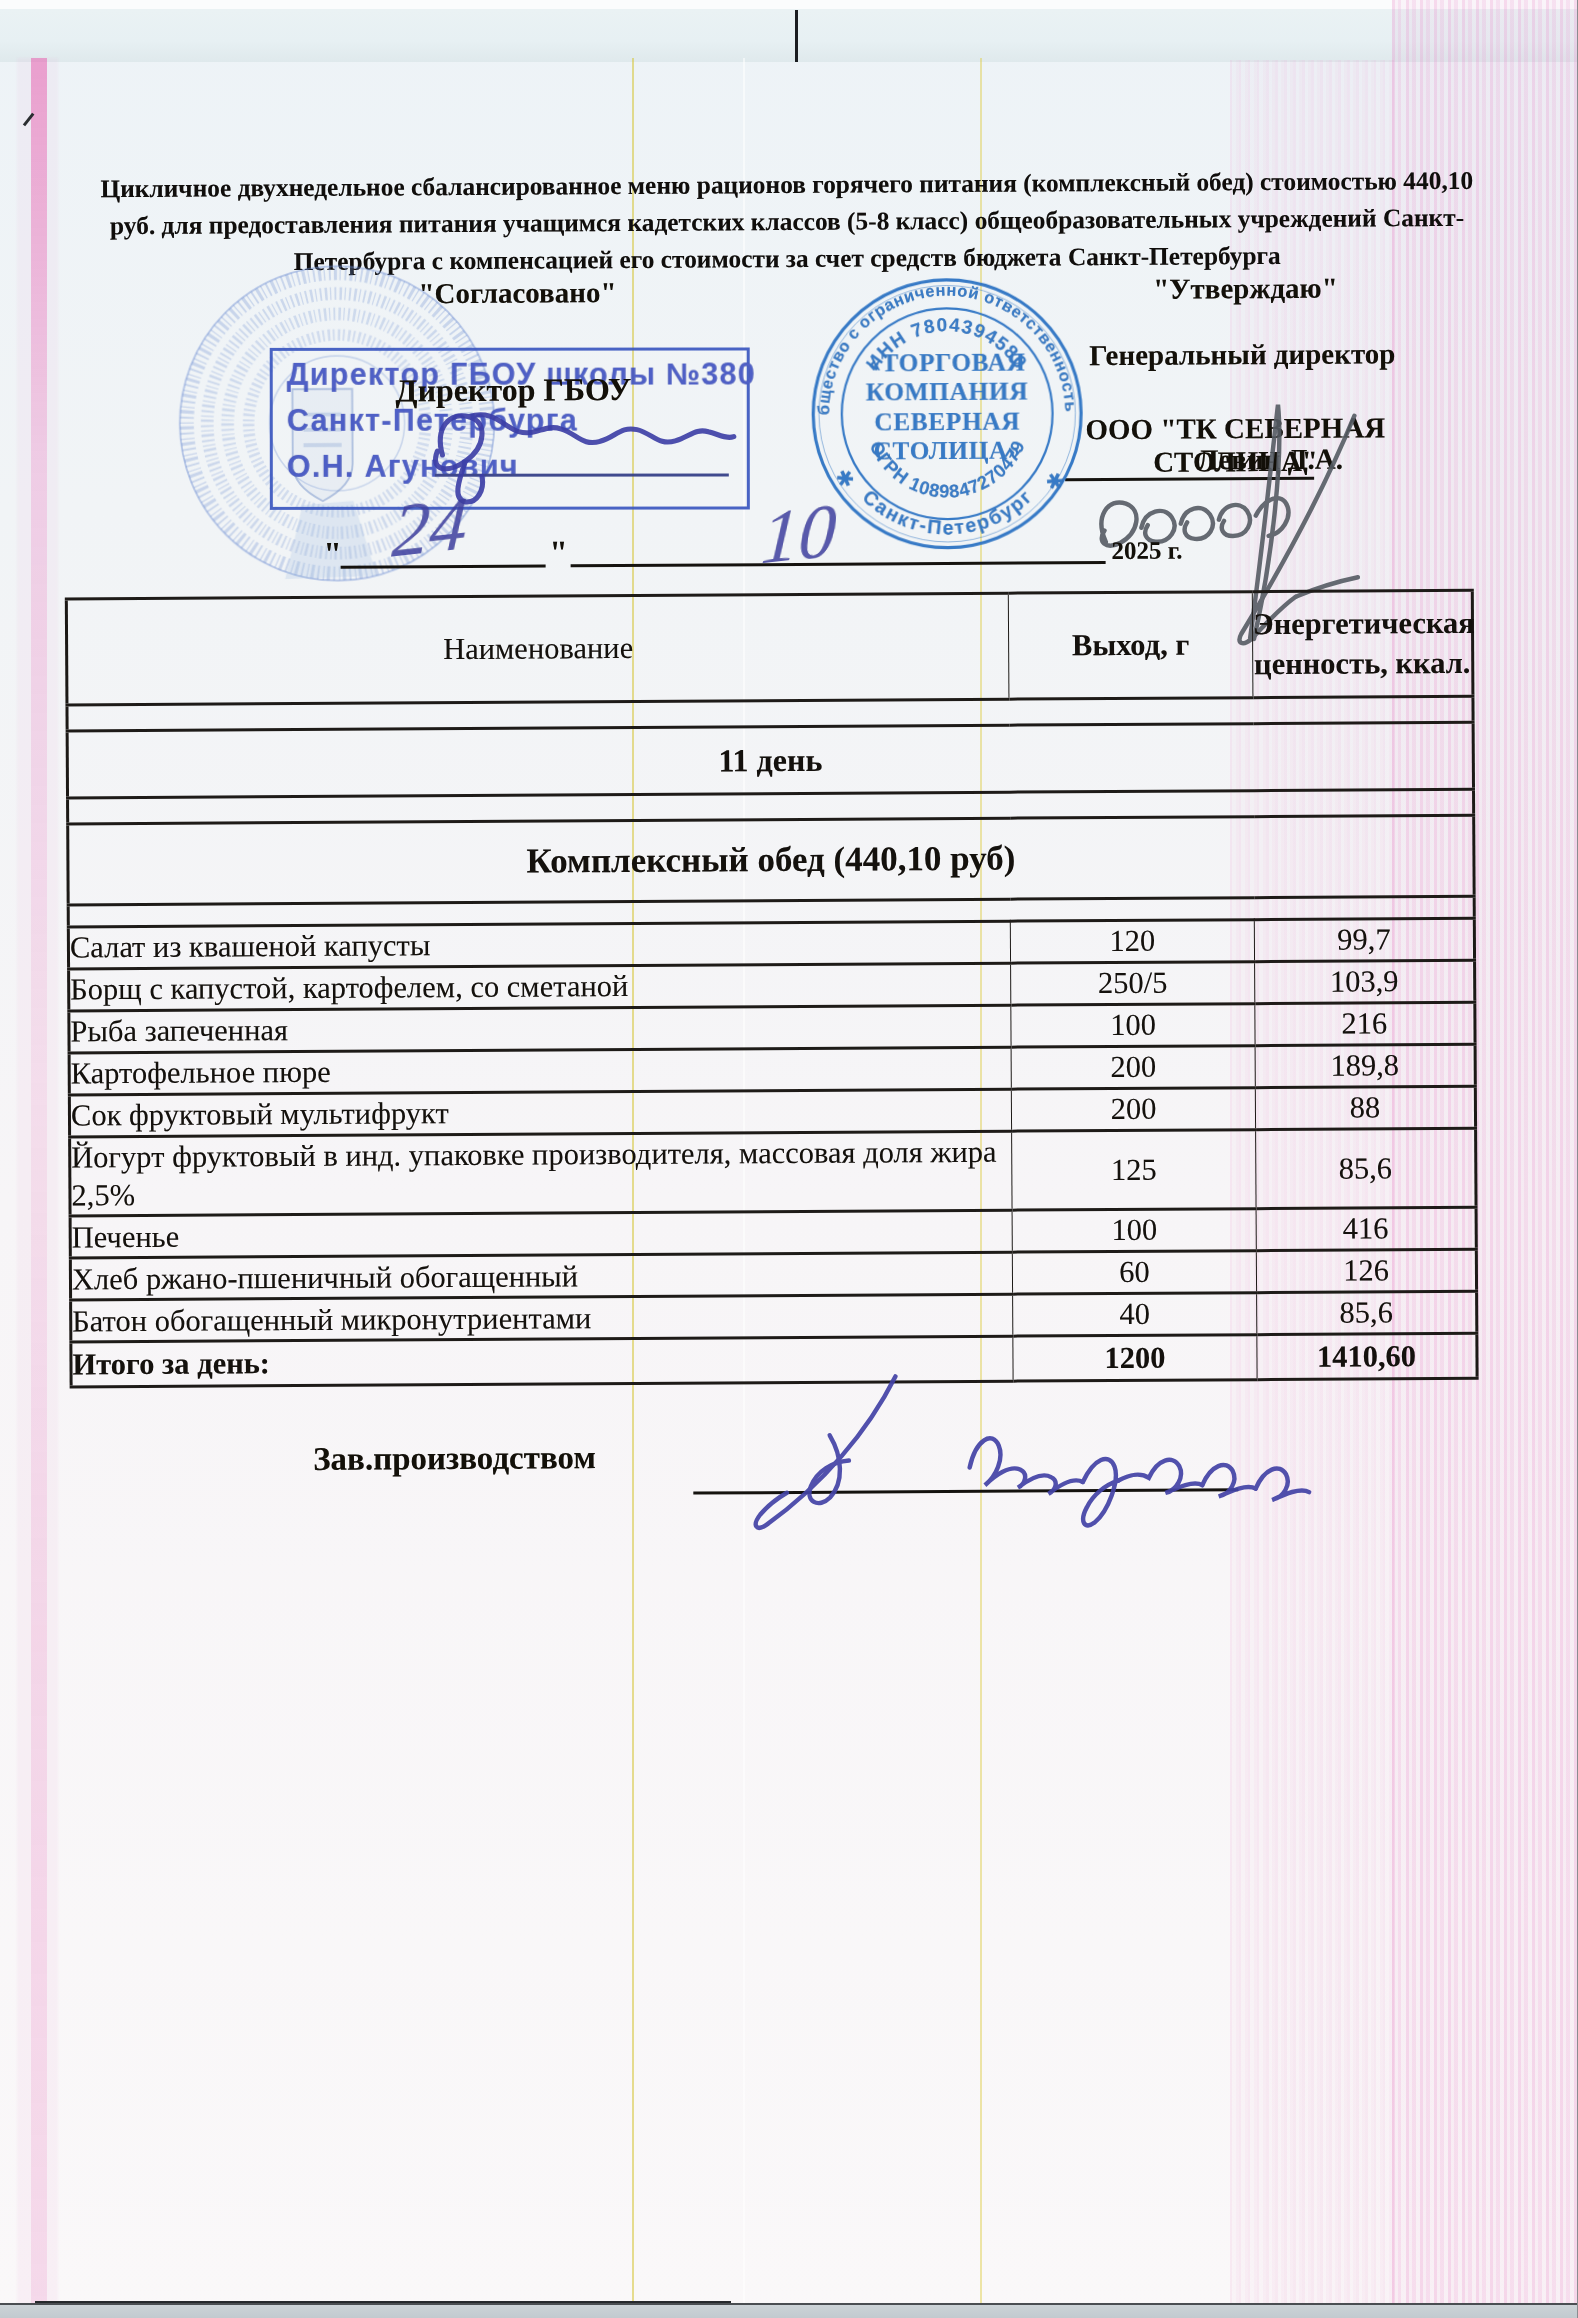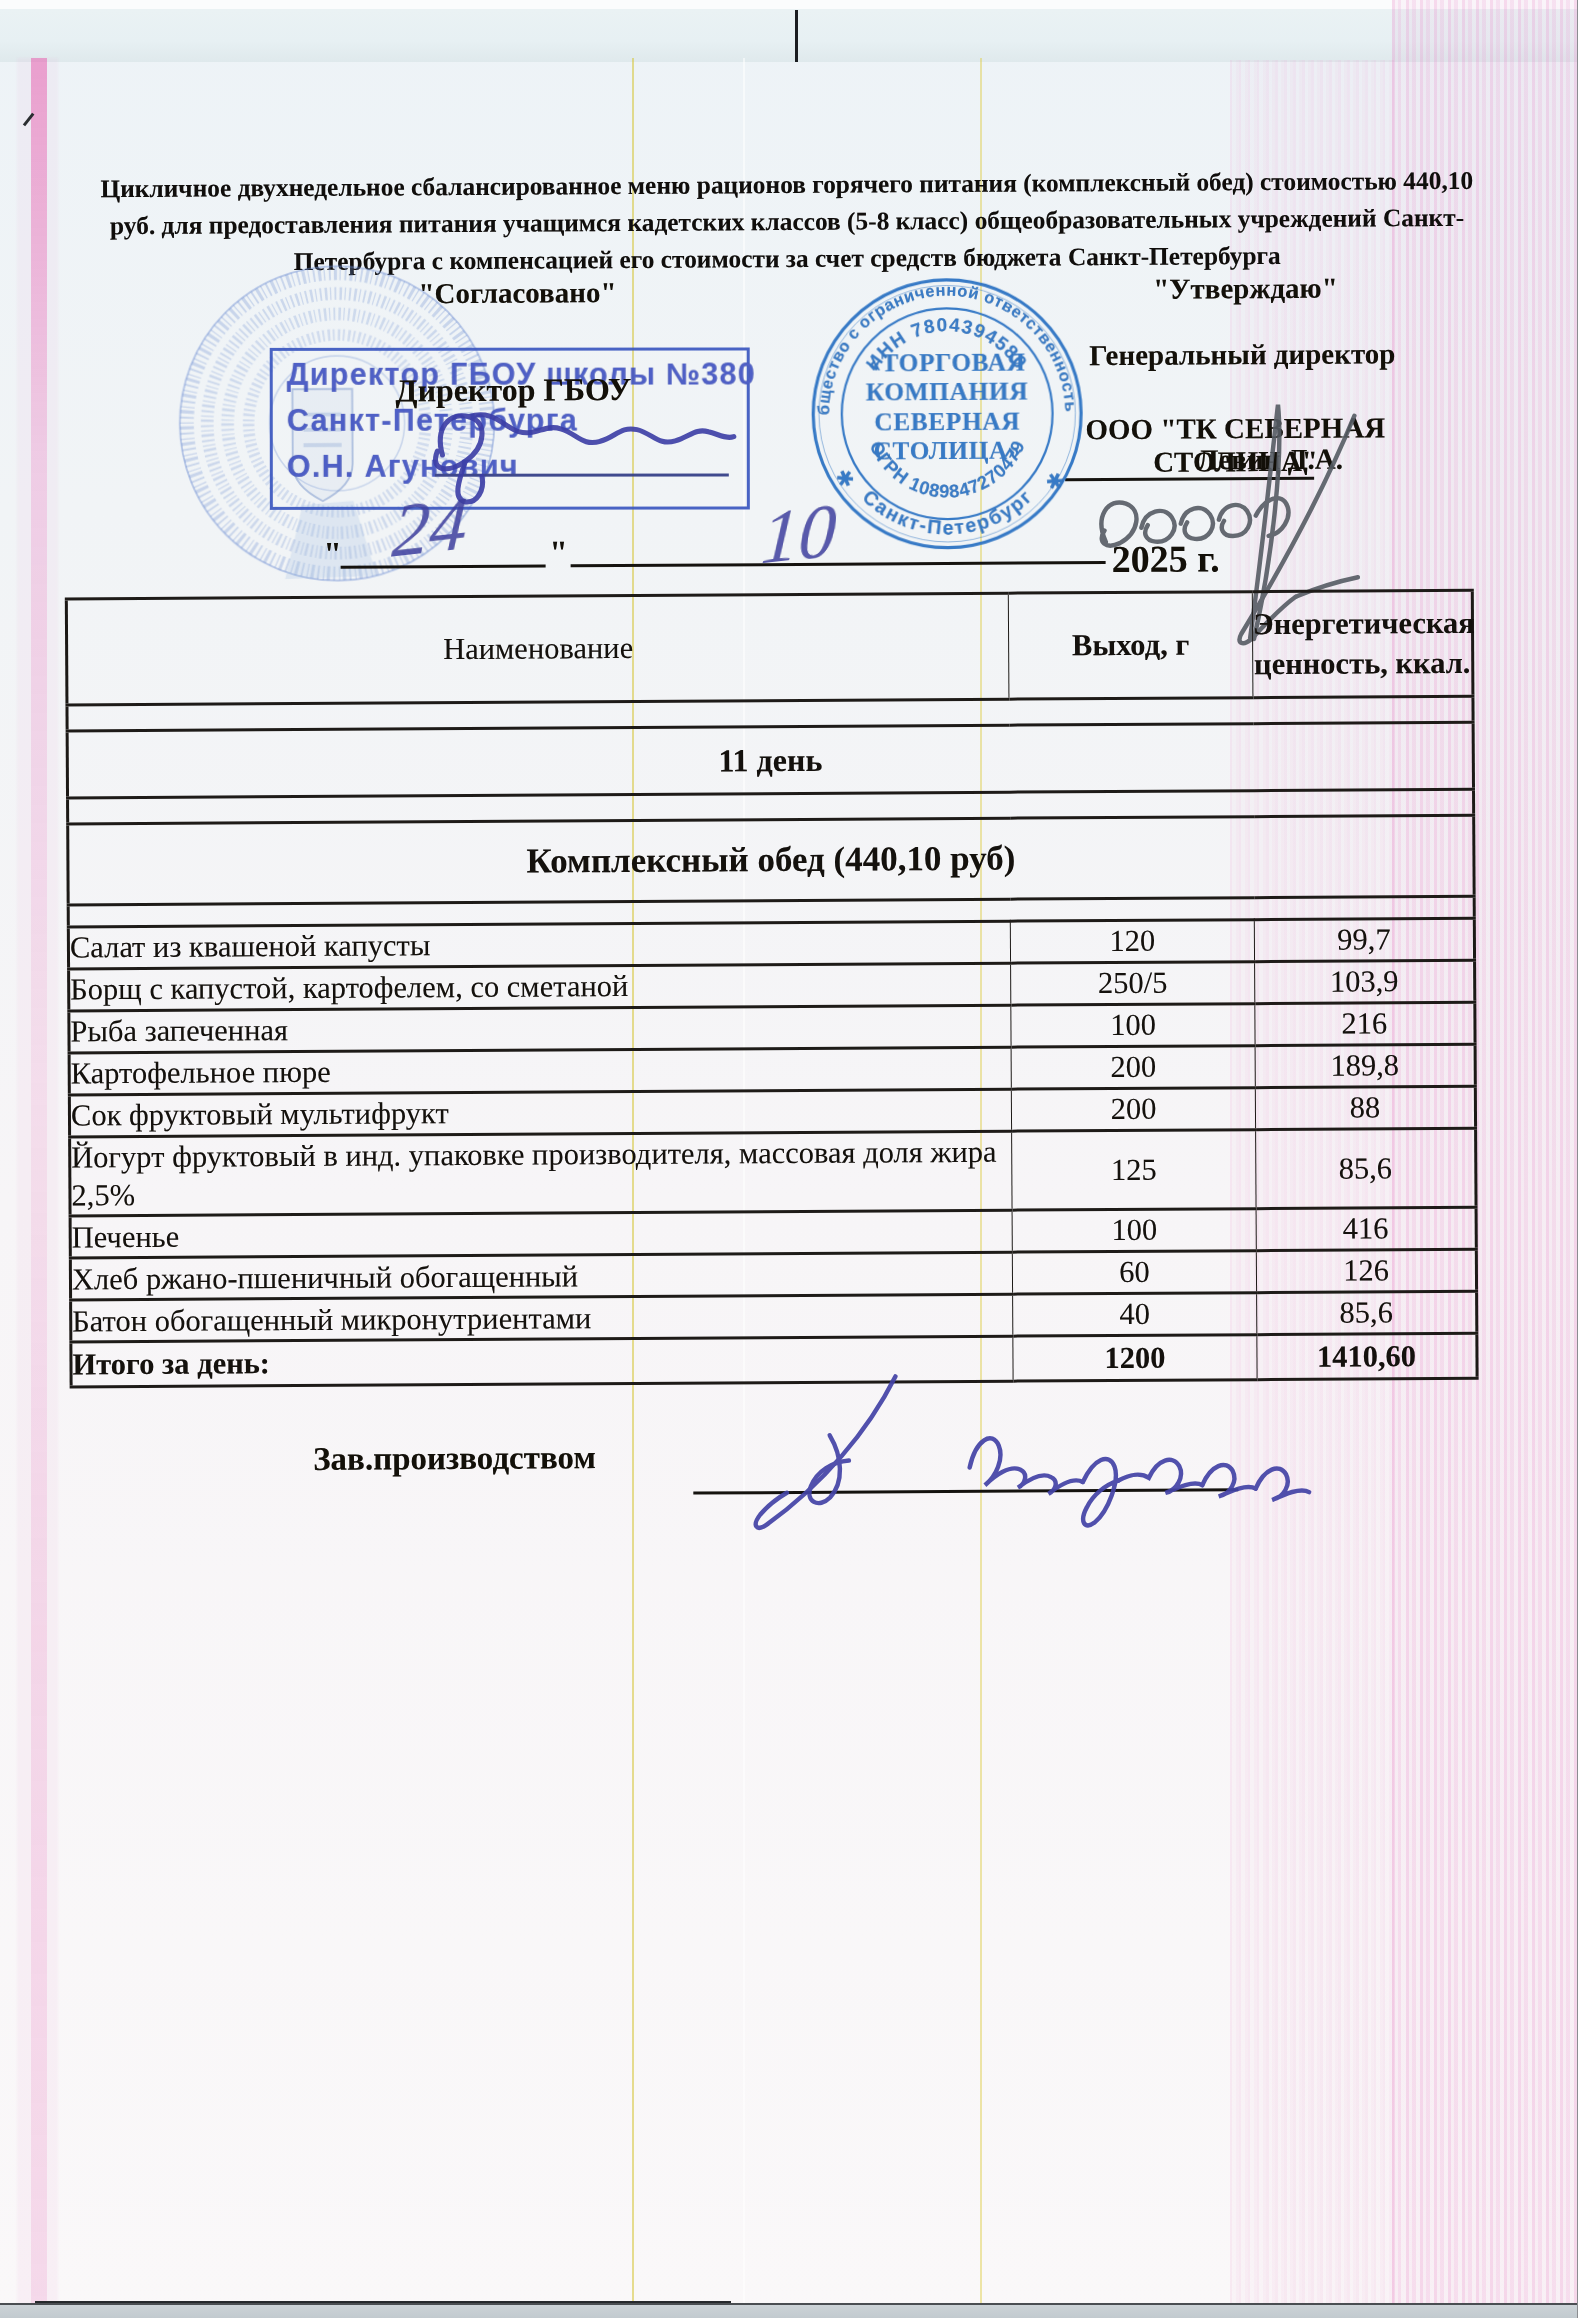--- a/index.html
+++ b/index.html
@@ -35,21 +35,21 @@
   .ap-right-status{left:1081px;top:275px;width:337px;text-align:center;font-size:29px;font-weight:bold;}
   .ap-right-role{left:1068px;top:341px;width:356px;text-align:center;font-size:29px;font-weight:bold;}
   .ap-right-company{left:1016px;top:415px;width:445px;text-align:center;font-size:29px;font-weight:bold;}
   .ap-right-name{left:1200px;top:446px;font-size:29px;font-weight:bold;}
   .uline{background:#15130f;height:3.2px;}
   .ul-levin{left:1068px;top:480px;width:249px;}
   .quote{font-size:33px;font-weight:bold;}
   .q1{left:326px;top:533px;} .q2{left:552px;top:533px;}
   .ul-day{left:343px;top:563px;width:205px;}
   .ul-month{left:573px;top:563px;width:535px;}
-  .year{left:1114px;top:539px;font-size:38px;font-weight:bold;}
+  .year{left:1114px;top:539px;font-size:25px;font-weight:bold;}
   .ink{font-style:italic;font-size:75px;color:#3e3f9f;opacity:.85;filter:blur(0.3px);
        transform:rotate(-6deg) skewX(-10deg);font-weight:normal;}
   .hand-day{left:395px;top:482px;}
   .hand-month{left:764px;top:491px;}
   
   .stamp-rect{left:273px;top:346px;width:474px;height:156px;border:3.2px solid #3b57c0;
       transform:rotate(.3deg);filter:blur(0.3px);opacity:.92;}
   .stamp-rect .bl{position:absolute;left:14px;font-family:"Liberation Sans","DejaVu Sans",sans-serif;
       font-weight:bold;font-size:30.5px;color:#4254c2;letter-spacing:1.3px;white-space:nowrap;}
   .bl1{top:6.4px;} .bl2{top:52px;} .bl3{top:98px;}

